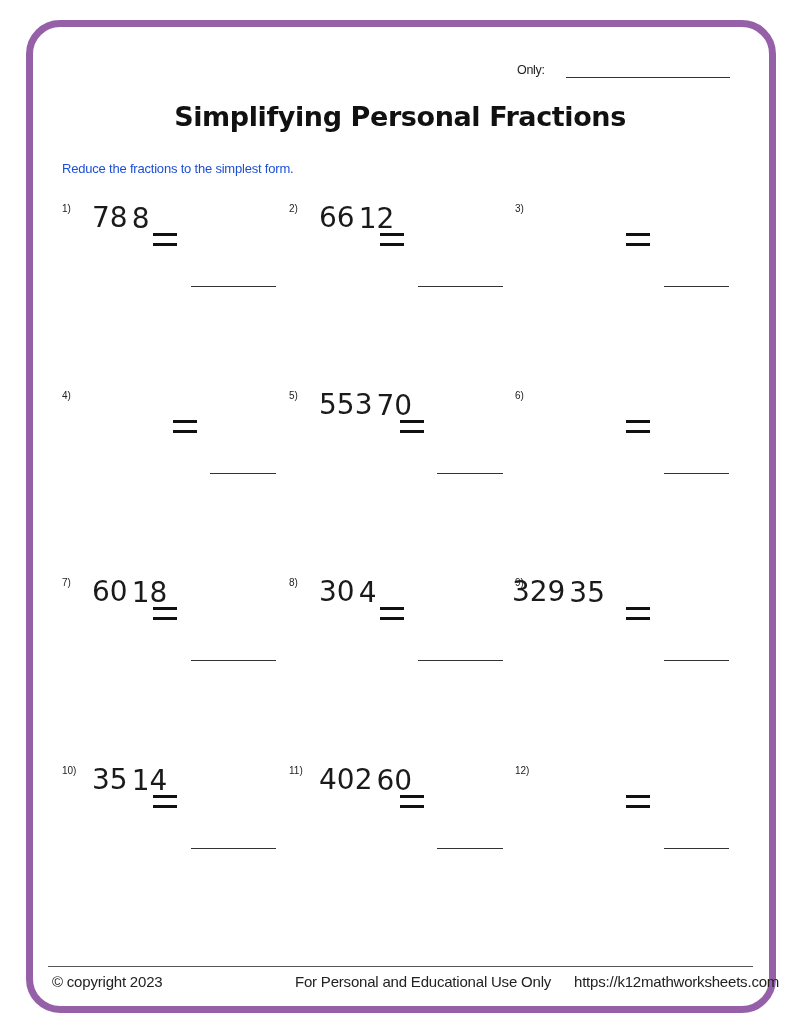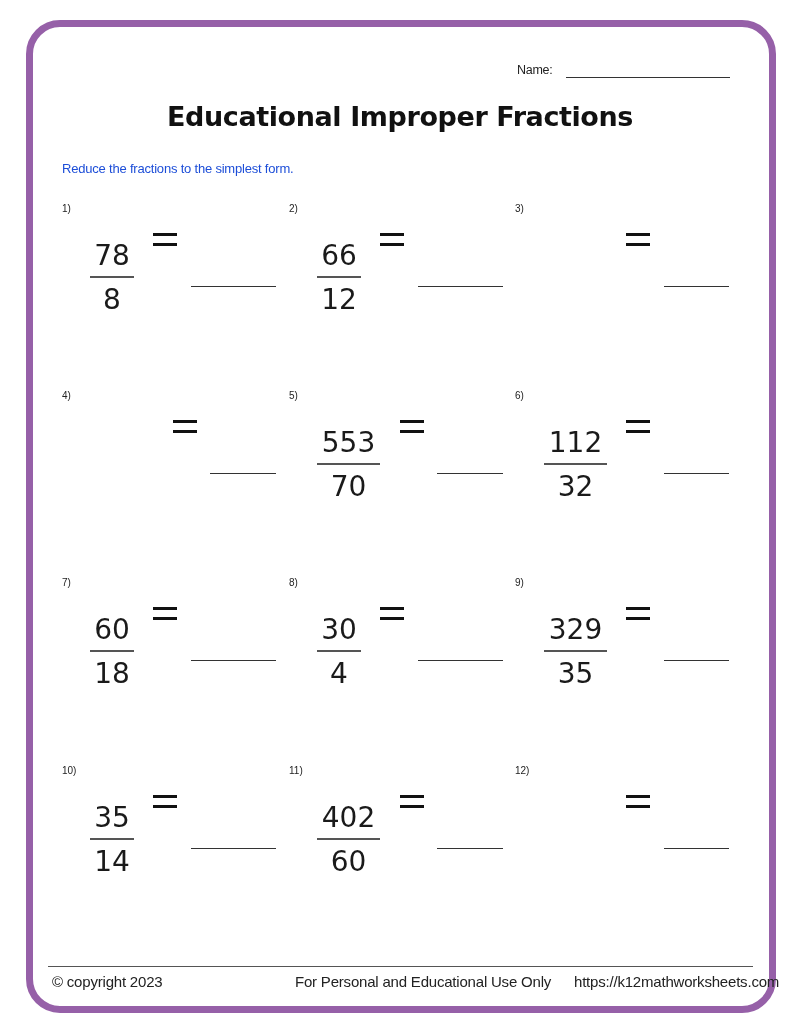--- a/index.html
+++ b/index.html
@@ -12,45 +12,45 @@
   .name-line { position: absolute; left: 566px; top: 77px; width: 164px; height: 0;
                border-top: 1px solid #333; }
   .title { position: absolute; left: 0; width: 800px; top: 101px; text-align: center;
            font-family: "DejaVu Sans", sans-serif; font-weight: bold; font-size: 27px;
            letter-spacing: -0.4px; color: #111; }
   .instructions { position: absolute; left: 62px; top: 161px; font-size: 13px; color: #1d4ed8;
                   font-family: "Liberation Sans", sans-serif; letter-spacing: -0.2px; }
   .problem { position: absolute; width: 227px; height: 100px; }
   .pnum { position: absolute; left: 0; top: 0; font-size: 10px; color: #222;
           font-family: "Liberation Sans", sans-serif; }
-  .frac { position: absolute; left: 28px; top: 0; display: flex; flex-direction: column;
-          align-items: center; margin-top: 40px; }
+  .frac { position: absolute; left: 28px; top: 0; display: flex; flex-direction: row;
+          align-items: center; }
   .num, .den { font-family: "DejaVu Sans", sans-serif; font-size: 28px; line-height: 32px;
                color: #1a1a1a; padding: 0 2px; }
   .num { margin-top: -3px; }
   .bar { height: 0; border-top: 2px solid #555; align-self: stretch; margin: 4px 0 6px 0; }
   .eq { position: absolute; top: 30px; width: 24px; height: 13px; }
   .eq::before, .eq::after { content: ""; position: absolute; left: 0; width: 24px; height: 3px; background: #111; }
   .eq::before { top: 0; }
   .eq::after { top: 10px; }
   .answer { position: absolute; top: 83px; height: 0; border-top: 1.5px solid #333; }
   .footer-line { position: absolute; left: 48px; top: 966px; width: 705px; height: 0;
                  border-top: 1.5px solid #555; }
   .footer { position: absolute; top: 973px; font-size: 15px; color: #222;
             font-family: "Liberation Sans", sans-serif; letter-spacing: -0.2px; }
 </style>
 </head>
 <body>
 
 <div class="frame"></div>
 
-<div class="name-row">Name:</div>
+<div class="name-row">Only:</div>
 <div class="name-line"></div>
 
-<div class="title">Educational Improper Fractions</div>
+<div class="title">Simplifying Personal Fractions</div>
 <div class="instructions">Reduce the fractions to the simplest form.</div>
 
 <div class="problem" style="left:62px; top:203px;">
   <span class="pnum">1)</span>
   <div class="frac" style="width:44px;">
     <span class="num">78</span>
     <span class="bar"></span>
     <span class="den">8</span>
   </div>
   <span class="eq" style="left:91px;"></span>
@@ -86,25 +86,20 @@
     <span class="num">553</span>
     <span class="bar"></span>
     <span class="den">70</span>
   </div>
   <span class="eq" style="left:111px;"></span>
   <span class="answer" style="left:148px; width:66px;"></span>
 </div>
 
 <div class="problem" style="left:515px; top:390px;">
   <span class="pnum">6)</span>
-  <div class="frac" style="width:63px; left:29px;">
-    <span class="num">112</span>
-    <span class="bar"></span>
-    <span class="den">32</span>
-  </div>
   <span class="eq" style="left:111px;"></span>
   <span class="answer" style="left:149px; width:65px;"></span>
 </div>
 
 <div class="problem" style="left:62px; top:577px;">
   <span class="pnum">7)</span>
   <div class="frac" style="width:44px;">
     <span class="num">60</span>
     <span class="bar"></span>
     <span class="den">18</span>

